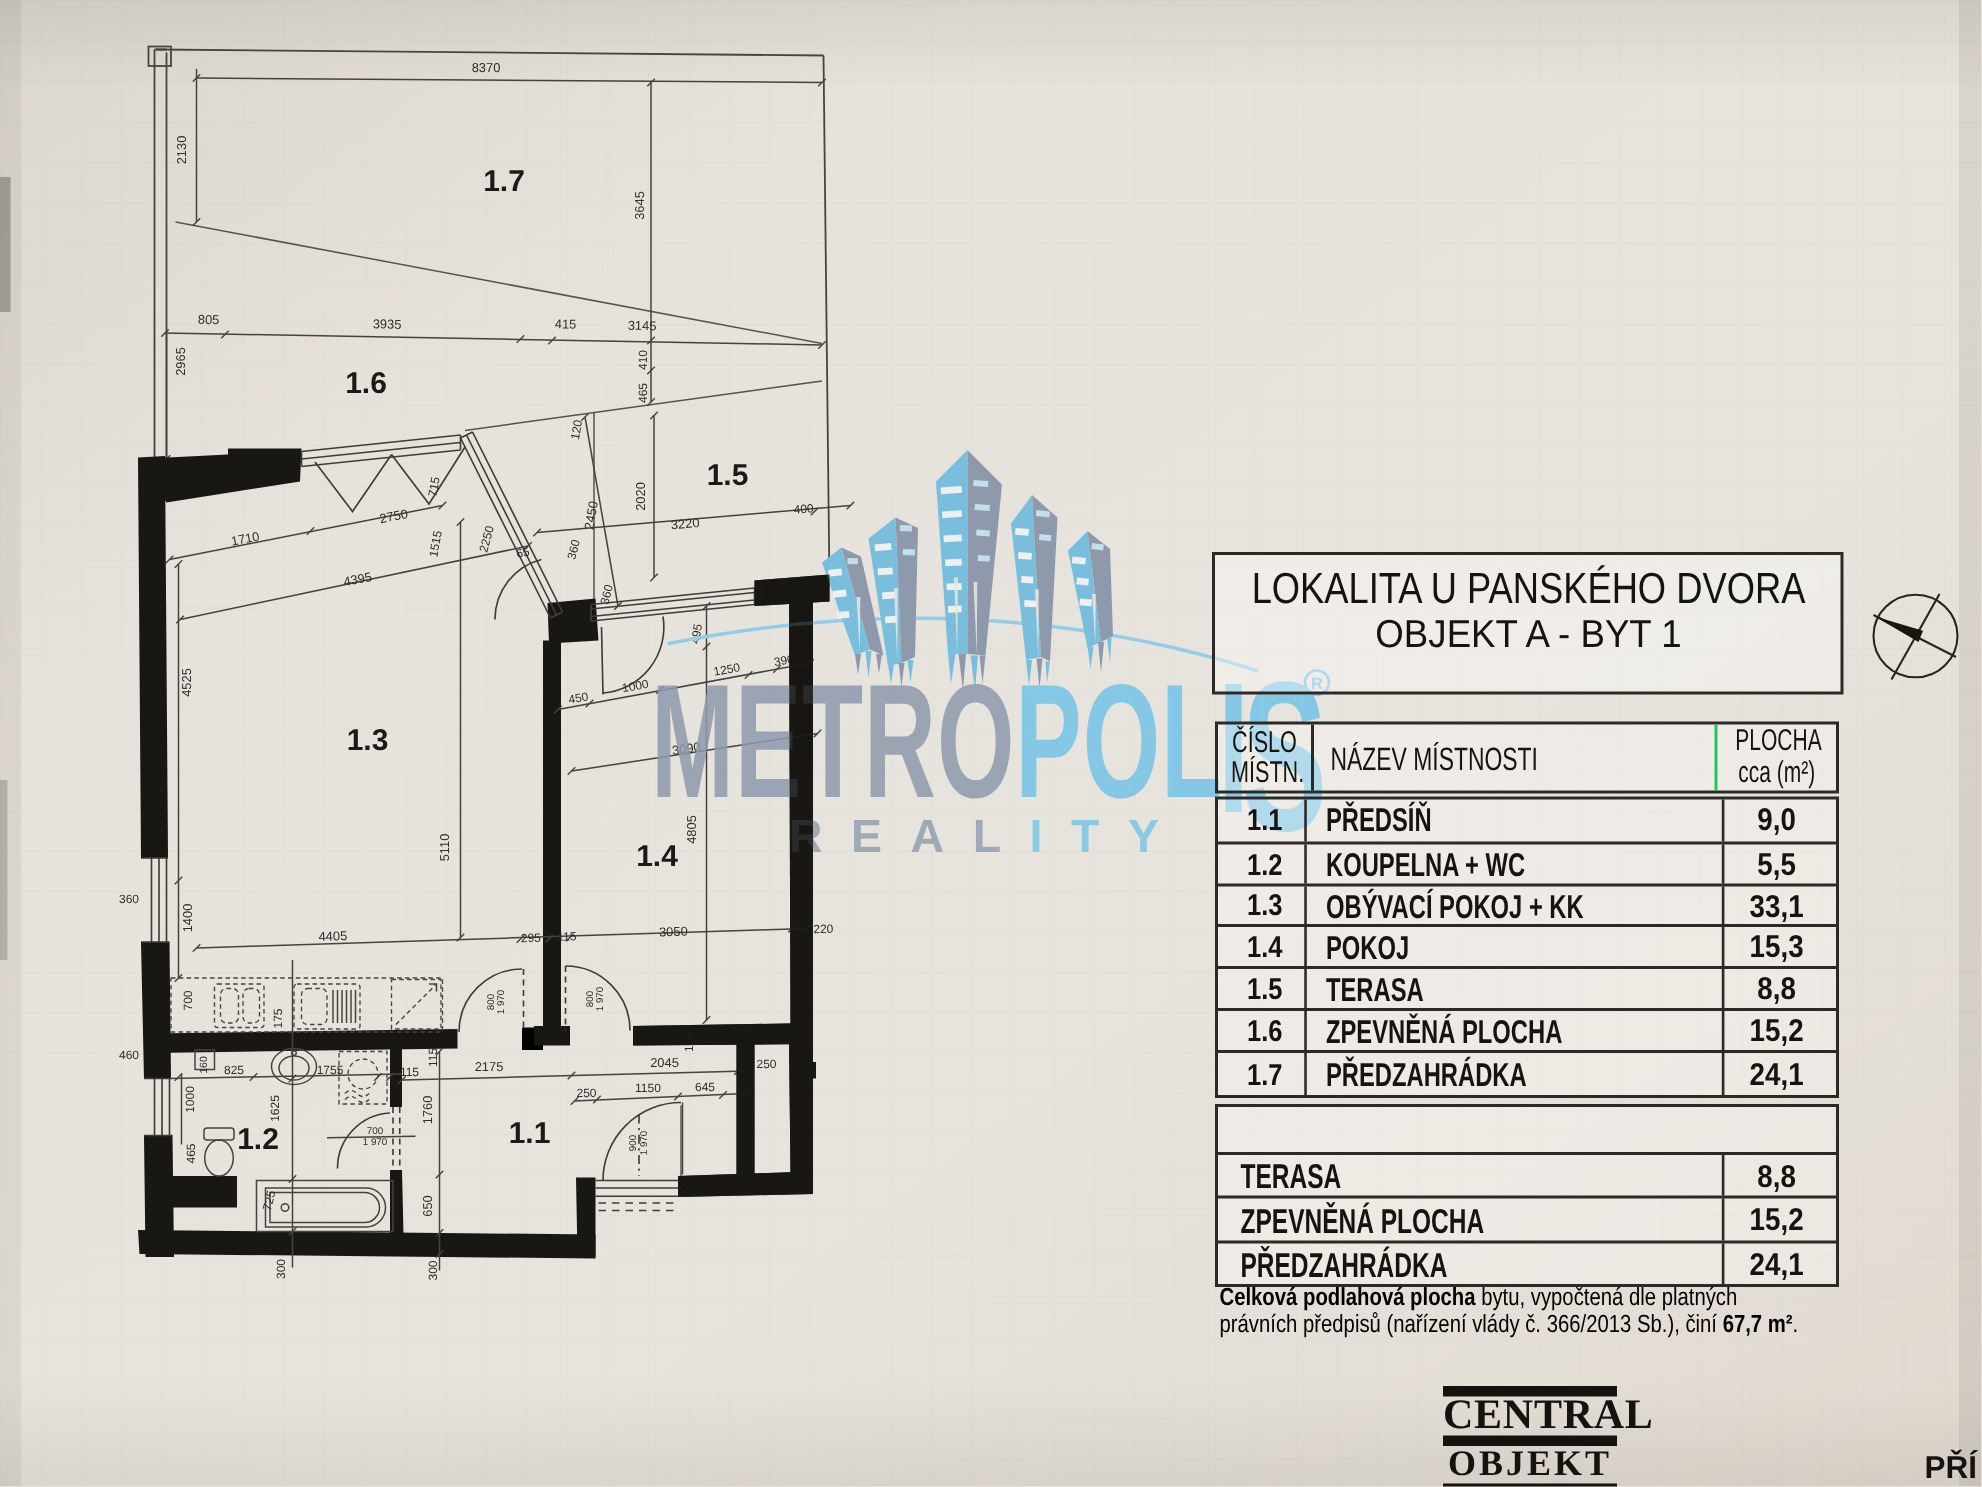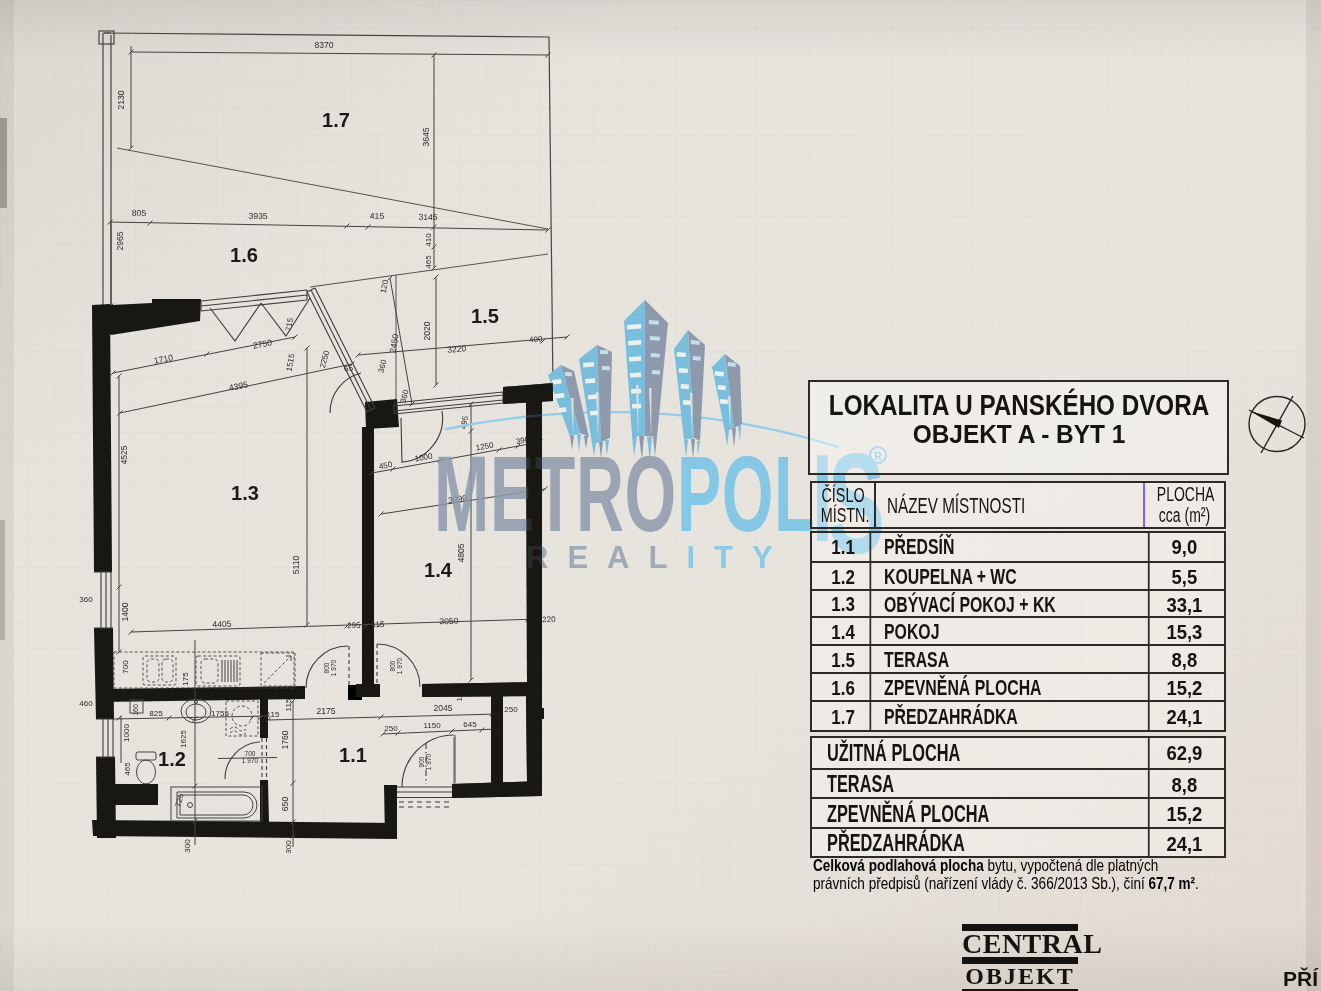--- a/index.html
+++ b/index.html
@@ -421,30 +421,30 @@
       <polygon points="526,694 542,694 542,782 527,782" fill="#181714" stroke="none"></polygon>
       <polygon points="452,784 542,781 542,796 452,798" fill="#181714" stroke="none"></polygon>
     </g>
 <g stroke="#26251f" stroke-width="1.4" fill="none">
 <ellipse cx="1277" cy="424" rx="28" ry="27.5"></ellipse>
 <line x1="1293" y1="396" x2="1261" y2="453"></line>
 <line x1="1249" y1="410" x2="1304" y2="438"></line>
 <polygon points="1250,411 1282,420.5 1279,428" fill="#17160f" stroke="none"></polygon>
 </g>
   </svg>
-<div style="position:absolute;left:808px;top:380px;width:417px;height:91px;border:2.5px solid #2b2a26;background:rgba(252,250,247,0.42);font-weight:bold;color:#151410">
+<div style="position:absolute;left:808px;top:368px;width:417px;height:91px;border:2.5px solid #2b2a26;background:rgba(252,250,247,0.42);font-weight:normal;color:#151410">
 <div style="position:absolute;left:50%;top:7px;white-space:nowrap;font-size:29px;transform:translateX(-50%) scaleX(0.835)">LOKALITA U PANSKÉHO DVORA</div>
 <div style="position:absolute;left:50%;top:37px;white-space:nowrap;font-size:26px;transform:translateX(-50%) scaleX(0.94)">OBJEKT A - BYT 1</div>
 </div>
 <div style="position:absolute;left:810px;top:481px;width:412px;height:44px;border:2.5px solid #2b2a26;background:rgba(252,250,247,0.38);font-weight:normal;color:#151410">
 <div style="position:absolute;left:0;top:0;width:62px;height:100%;border-right:2px solid #2b2a26">
       <div style="white-space:nowrap;text-align:center;font-size:20px;line-height:20px;padding-top:2px;transform:scaleX(0.72)">ČÍSLO<br>MÍSTN.</div>
     </div>
 <div style="position:absolute;left:75px;top:11px;white-space:nowrap;font-size:21.5px;transform:scaleX(0.71);transform-origin:left center">NÁZEV MÍSTNOSTI</div>
-<div style="position:absolute;right:0;top:0;width:79px;height:100%;border-left:2px solid #8b5cf6">
+<div style="position:absolute;right:0;top:0;width:79px;height:100%;border-left:2px solid #22c55e">
       <div style="white-space:nowrap;text-align:center;font-size:20px;line-height:21px;padding-top:1px;transform:scaleX(0.70)">PLOCHA<br>cca (m²)</div>
     </div>
 </div>
 <div style="position:absolute;left:810px;top:531px;width:412px;height:197px;border:2.5px solid #2b2a26;background:rgba(252,250,247,0.38);font-weight:bold;color:#151410">
     <div style="position:absolute;left:0;top:0px;width:100%;height:28px;box-sizing:border-box">
       <div style="position:absolute;left:0;top:0;width:62px;height:100%;border-right:2px solid #2b2a26;text-align:center;font-size:20px;line-height:28px;transform:scaleX(0.85)">1.1</div>
       <div style="position:absolute;left:72px;top:0;white-space:nowrap;height:100%;font-size:22px;line-height:28px;transform:scaleX(0.72);transform-origin:left center">PŘEDSÍŇ</div>
       <div style="position:absolute;right:0;top:0;width:79px;height:100%;border-left:2px solid #2b2a26;text-align:center;font-size:21px;line-height:28px;transform:scaleX(0.88)">9,0</div>
     </div>
     <div style="position:absolute;left:0;top:28px;width:100%;height:28px;border-top:2px solid #2b2a26;box-sizing:border-box">
@@ -472,24 +472,20 @@
       <div style="position:absolute;left:72px;top:0;white-space:nowrap;height:100%;font-size:22px;line-height:28px;transform:scaleX(0.72);transform-origin:left center">ZPEVNĚNÁ PLOCHA</div>
       <div style="position:absolute;right:0;top:0;width:79px;height:100%;border-left:2px solid #2b2a26;text-align:center;font-size:21px;line-height:28px;transform:scaleX(0.88)">15,2</div>
     </div>
     <div style="position:absolute;left:0;top:167px;width:100%;height:30px;border-top:2px solid #2b2a26;box-sizing:border-box">
       <div style="position:absolute;left:0;top:0;width:62px;height:100%;border-right:2px solid #2b2a26;text-align:center;font-size:20px;line-height:30px;transform:scaleX(0.85)">1.7</div>
       <div style="position:absolute;left:72px;top:0;white-space:nowrap;height:100%;font-size:22px;line-height:30px;transform:scaleX(0.72);transform-origin:left center">PŘEDZAHRÁDKA</div>
       <div style="position:absolute;right:0;top:0;width:79px;height:100%;border-left:2px solid #2b2a26;text-align:center;font-size:21px;line-height:30px;transform:scaleX(0.88)">24,1</div>
     </div>
   </div>
 <div style="position:absolute;left:810px;top:736px;width:412px;height:118px;border:2.5px solid #2b2a26;background:rgba(252,250,247,0.38);font-weight:bold;color:#151410">
-    <div style="position:absolute;left:0;top:0px;width:100%;height:30px;box-sizing:border-box">
-      <div style="position:absolute;left:15px;top:0;white-space:nowrap;height:100%;font-size:23px;line-height:30px;transform:scaleX(0.71);transform-origin:left center">UŽITNÁ PLOCHA</div>
-      <div style="position:absolute;right:0;top:0;width:79px;height:100%;border-left:2px solid #2b2a26;text-align:center;font-size:21px;line-height:30px;transform:scaleX(0.88)">62,9</div>
-    </div>
     <div style="position:absolute;left:0;top:30px;width:100%;height:29px;border-top:2px solid #2b2a26;box-sizing:border-box">
       <div style="position:absolute;left:15px;top:0;white-space:nowrap;height:100%;font-size:23px;line-height:29px;transform:scaleX(0.71);transform-origin:left center">TERASA</div>
       <div style="position:absolute;right:0;top:0;width:79px;height:100%;border-left:2px solid #2b2a26;text-align:center;font-size:21px;line-height:29px;transform:scaleX(0.88)">8,8</div>
     </div>
     <div style="position:absolute;left:0;top:59px;width:100%;height:30px;border-top:2px solid #2b2a26;box-sizing:border-box">
       <div style="position:absolute;left:15px;top:0;white-space:nowrap;height:100%;font-size:23px;line-height:30px;transform:scaleX(0.71);transform-origin:left center">ZPEVNĚNÁ PLOCHA</div>
       <div style="position:absolute;right:0;top:0;width:79px;height:100%;border-left:2px solid #2b2a26;text-align:center;font-size:21px;line-height:30px;transform:scaleX(0.88)">15,2</div>
     </div>
     <div style="position:absolute;left:0;top:89px;width:100%;height:29px;border-top:2px solid #2b2a26;box-sizing:border-box">
       <div style="position:absolute;left:15px;top:0;white-space:nowrap;height:100%;font-size:23px;line-height:29px;transform:scaleX(0.71);transform-origin:left center">PŘEDZAHRÁDKA</div>

